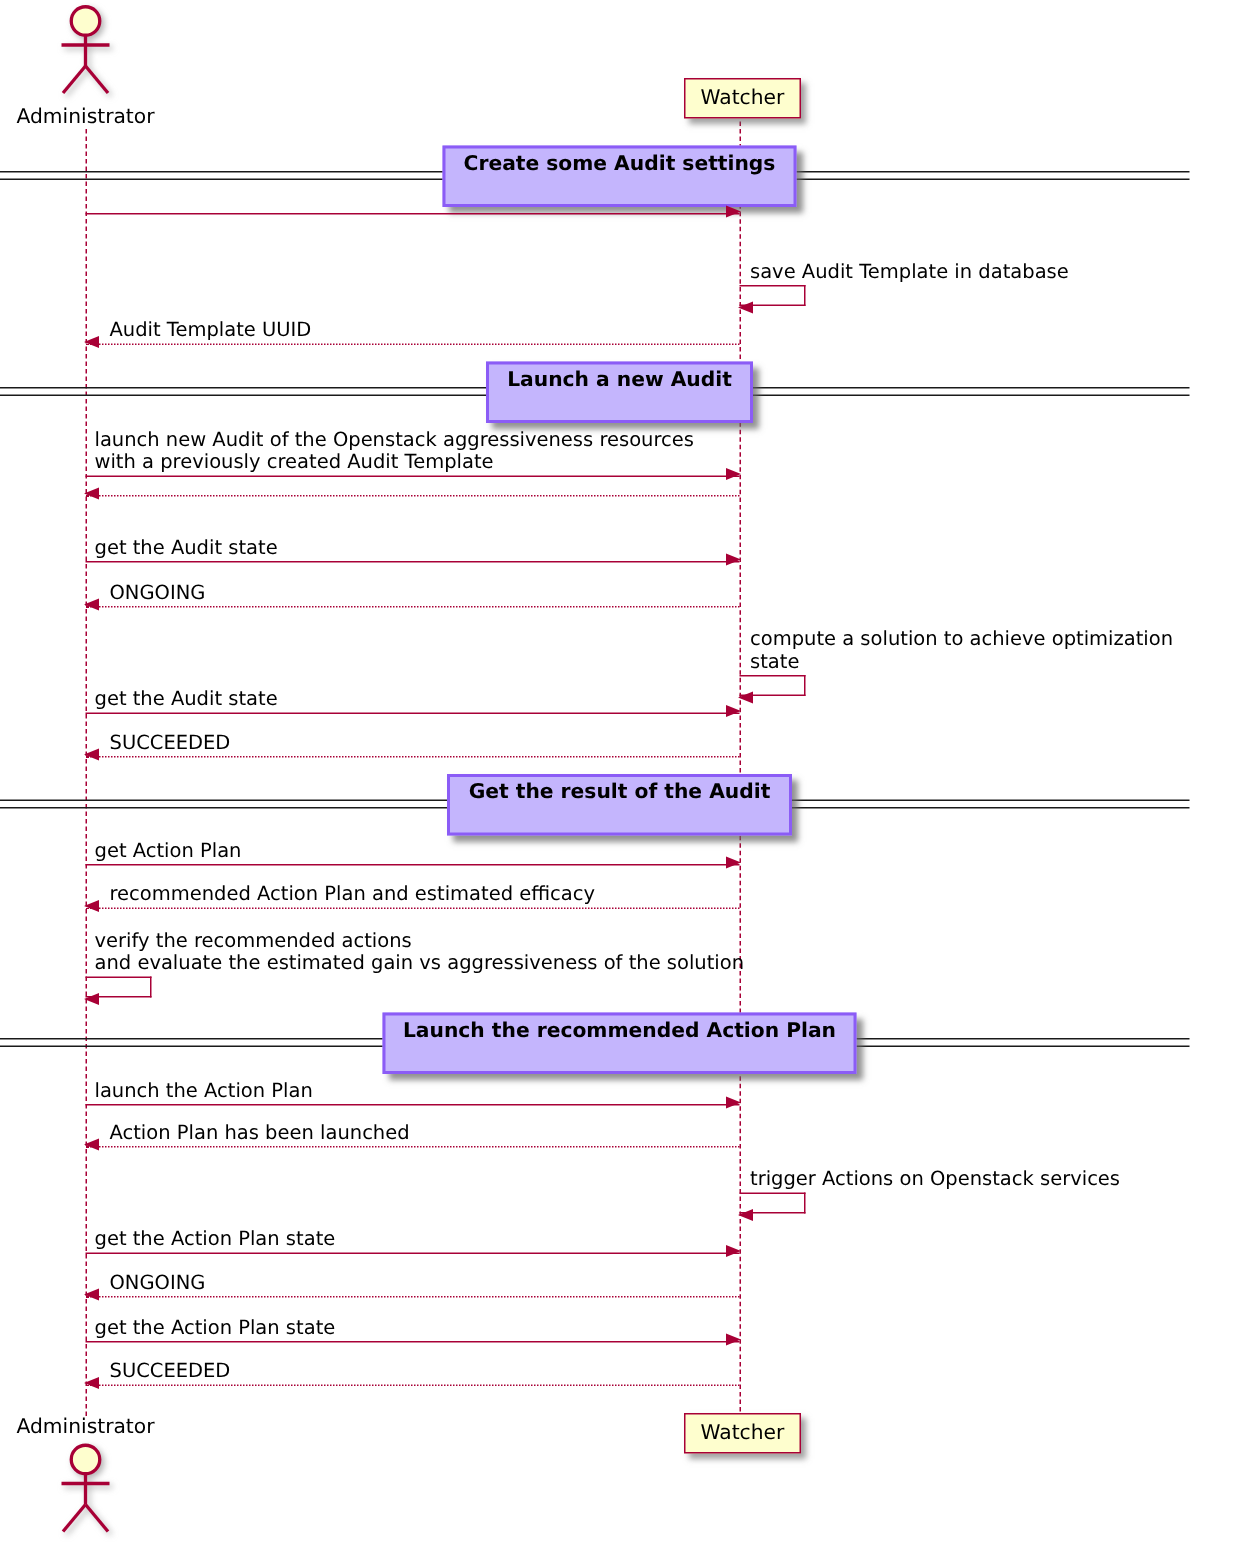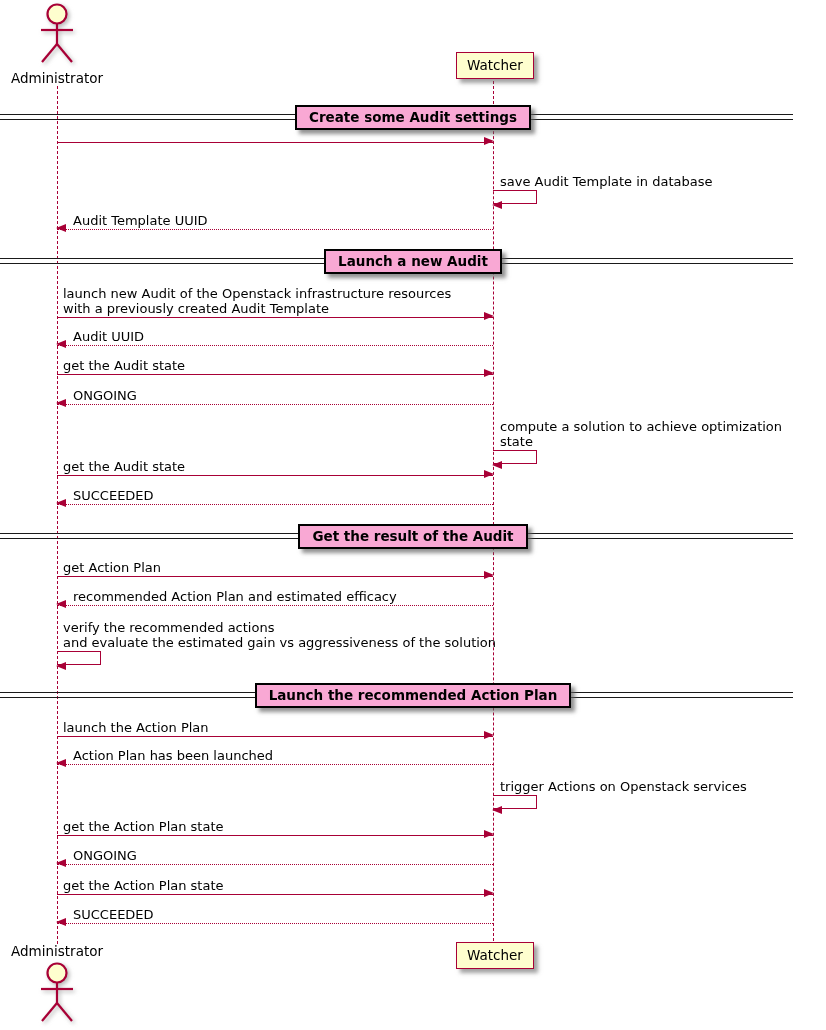--- a/index.html
+++ b/index.html
@@ -23,22 +23,22 @@
     padding:4px 10px 5px 10px; font-size:13.5px; text-align:center;
     box-shadow:3.5px 3.5px 4px rgba(100,100,100,0.6);
     white-space:nowrap;
   }
   
   .divider { position:absolute; left:0; width:826px; height:26px;
     display:flex; align-items:center; justify-content:center; }
   .divider-lines { position:absolute; left:0; right:0; top:50%;
     height:6px; margin-top:-3px;
     border-top:1.6px solid #1a1a1a; border-bottom:1.6px solid #1a1a1a; }
-  .divider-box { position:relative; background:#f9a8d4; border:2px solid #000000;
-    font-weight:bold; font-size:13.5px; padding:2px 12px 3px 12px;
+  .divider-box { position:relative; background:#c4b5fd; border:2px solid #8b5cf6;
+    font-weight:bold; font-size:13.5px; padding:2px 12px 19px 12px;
     box-shadow:4px 4px 4px rgba(100,100,100,0.7); white-space:nowrap; }
   
   .msg { position:absolute; left:57px; width:436px; line-height:15px; }
   .msg-label { white-space:pre-line; }
   .msg.to-right .msg-label { padding-left:6px; }
   .msg.to-left  .msg-label { padding-left:16px; }
   .arrow-line { position:relative; height:0; margin-top:1px; }
   .msg.to-right .arrow-line { border-top:1.4px solid #A80036; }
   .msg.to-left  .arrow-line { border-top:1.6px dotted #A80036; }
   .msg.to-right .arrow-line::after {
@@ -101,27 +101,26 @@
     <div class="msg-label">Audit Template UUID</div>
     <div class="arrow-line"></div>
   </div>
 
   <div class="divider" style="top:248px;">
     <div class="divider-lines"></div>
     <div class="divider-box">Launch a new Audit</div>
   </div>
 
   <div class="msg to-right" style="top:286px;">
-    <div class="msg-label">launch new Audit of the Openstack infrastructure resources
+    <div class="msg-label">launch new Audit of the Openstack aggressiveness resources
 with a previously created Audit Template</div>
     <div class="arrow-line"></div>
   </div>
 
   <div class="msg to-left" style="top:329px;">
-    <div class="msg-label">Audit UUID</div>
     <div class="arrow-line"></div>
   </div>
 
   <div class="msg to-right" style="top:358px;">
     <div class="msg-label">get the Audit state</div>
     <div class="arrow-line"></div>
   </div>
 
   <div class="msg to-left" style="top:388px;">
     <div class="msg-label">ONGOING</div>

